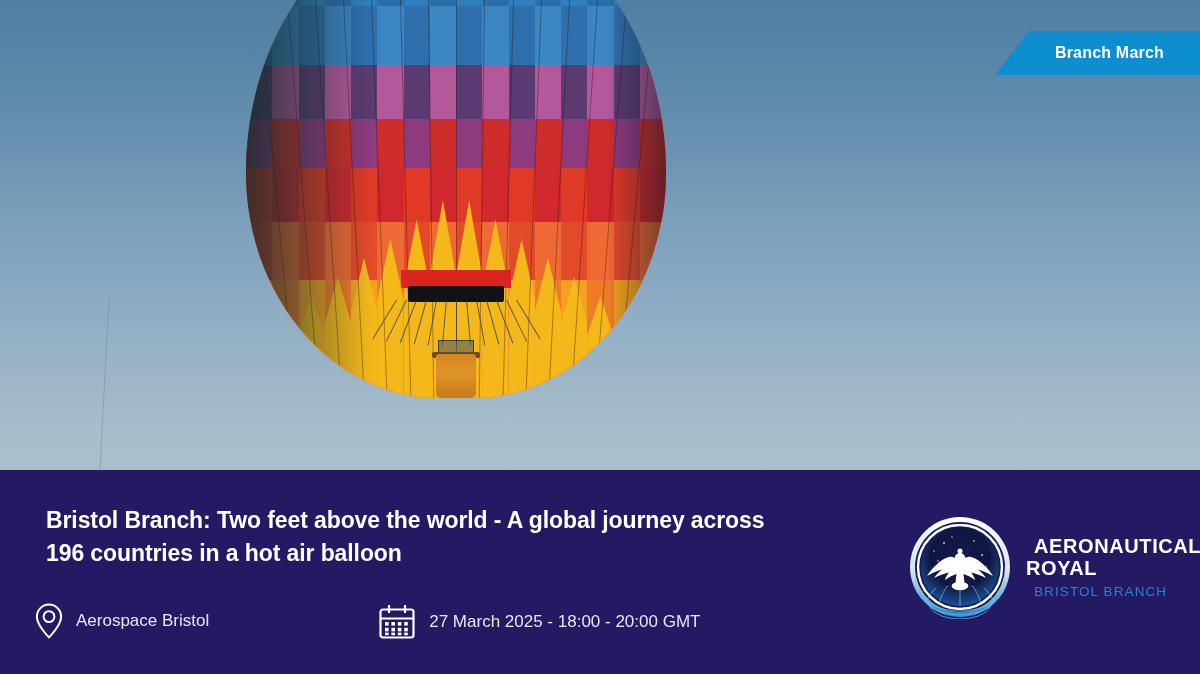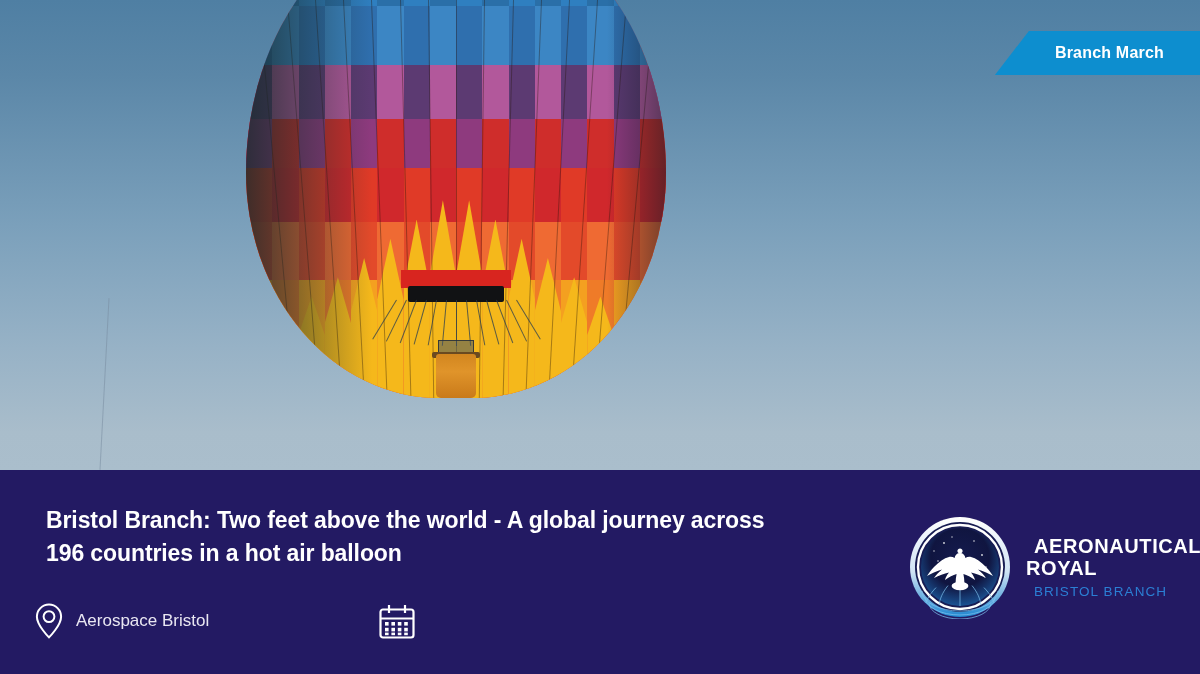--- a/index.html
+++ b/index.html
@@ -446,20 +446,21 @@
             <rect x="8" y="25.8" width="3.6" height="3.6"></rect>
             <rect x="14.4" y="25.8" width="3.6" height="3.6"></rect>
             <rect x="20.8" y="25.8" width="3.6" height="3.6"></rect>
             <rect x="27.2" y="25.8" width="3.6" height="3.6"></rect>
             <rect x="8" y="30.6" width="3.6" height="2.6"></rect>
             <rect x="14.4" y="30.6" width="3.6" height="2.6"></rect>
             <rect x="20.8" y="30.6" width="3.6" height="2.6"></rect>
             <rect x="27.2" y="30.6" width="3.6" height="2.6"></rect>
           </g>
         </svg>
+        <span class="label">27 March 2025 - 18:00 - 20:00 GMT</span>
       </div>
     </div>
 
     <div class="logo">
       <svg class="emblem" width="104" height="104" viewBox="0 0 104 104">
         <defs>
           <radialGradient id="skyg" cx="50%" cy="38%" r="68%">
             <stop offset="0%" stop-color="#141a4e"></stop>
             <stop offset="55%" stop-color="#101540"></stop>
             <stop offset="100%" stop-color="#1d62a8"></stop>

